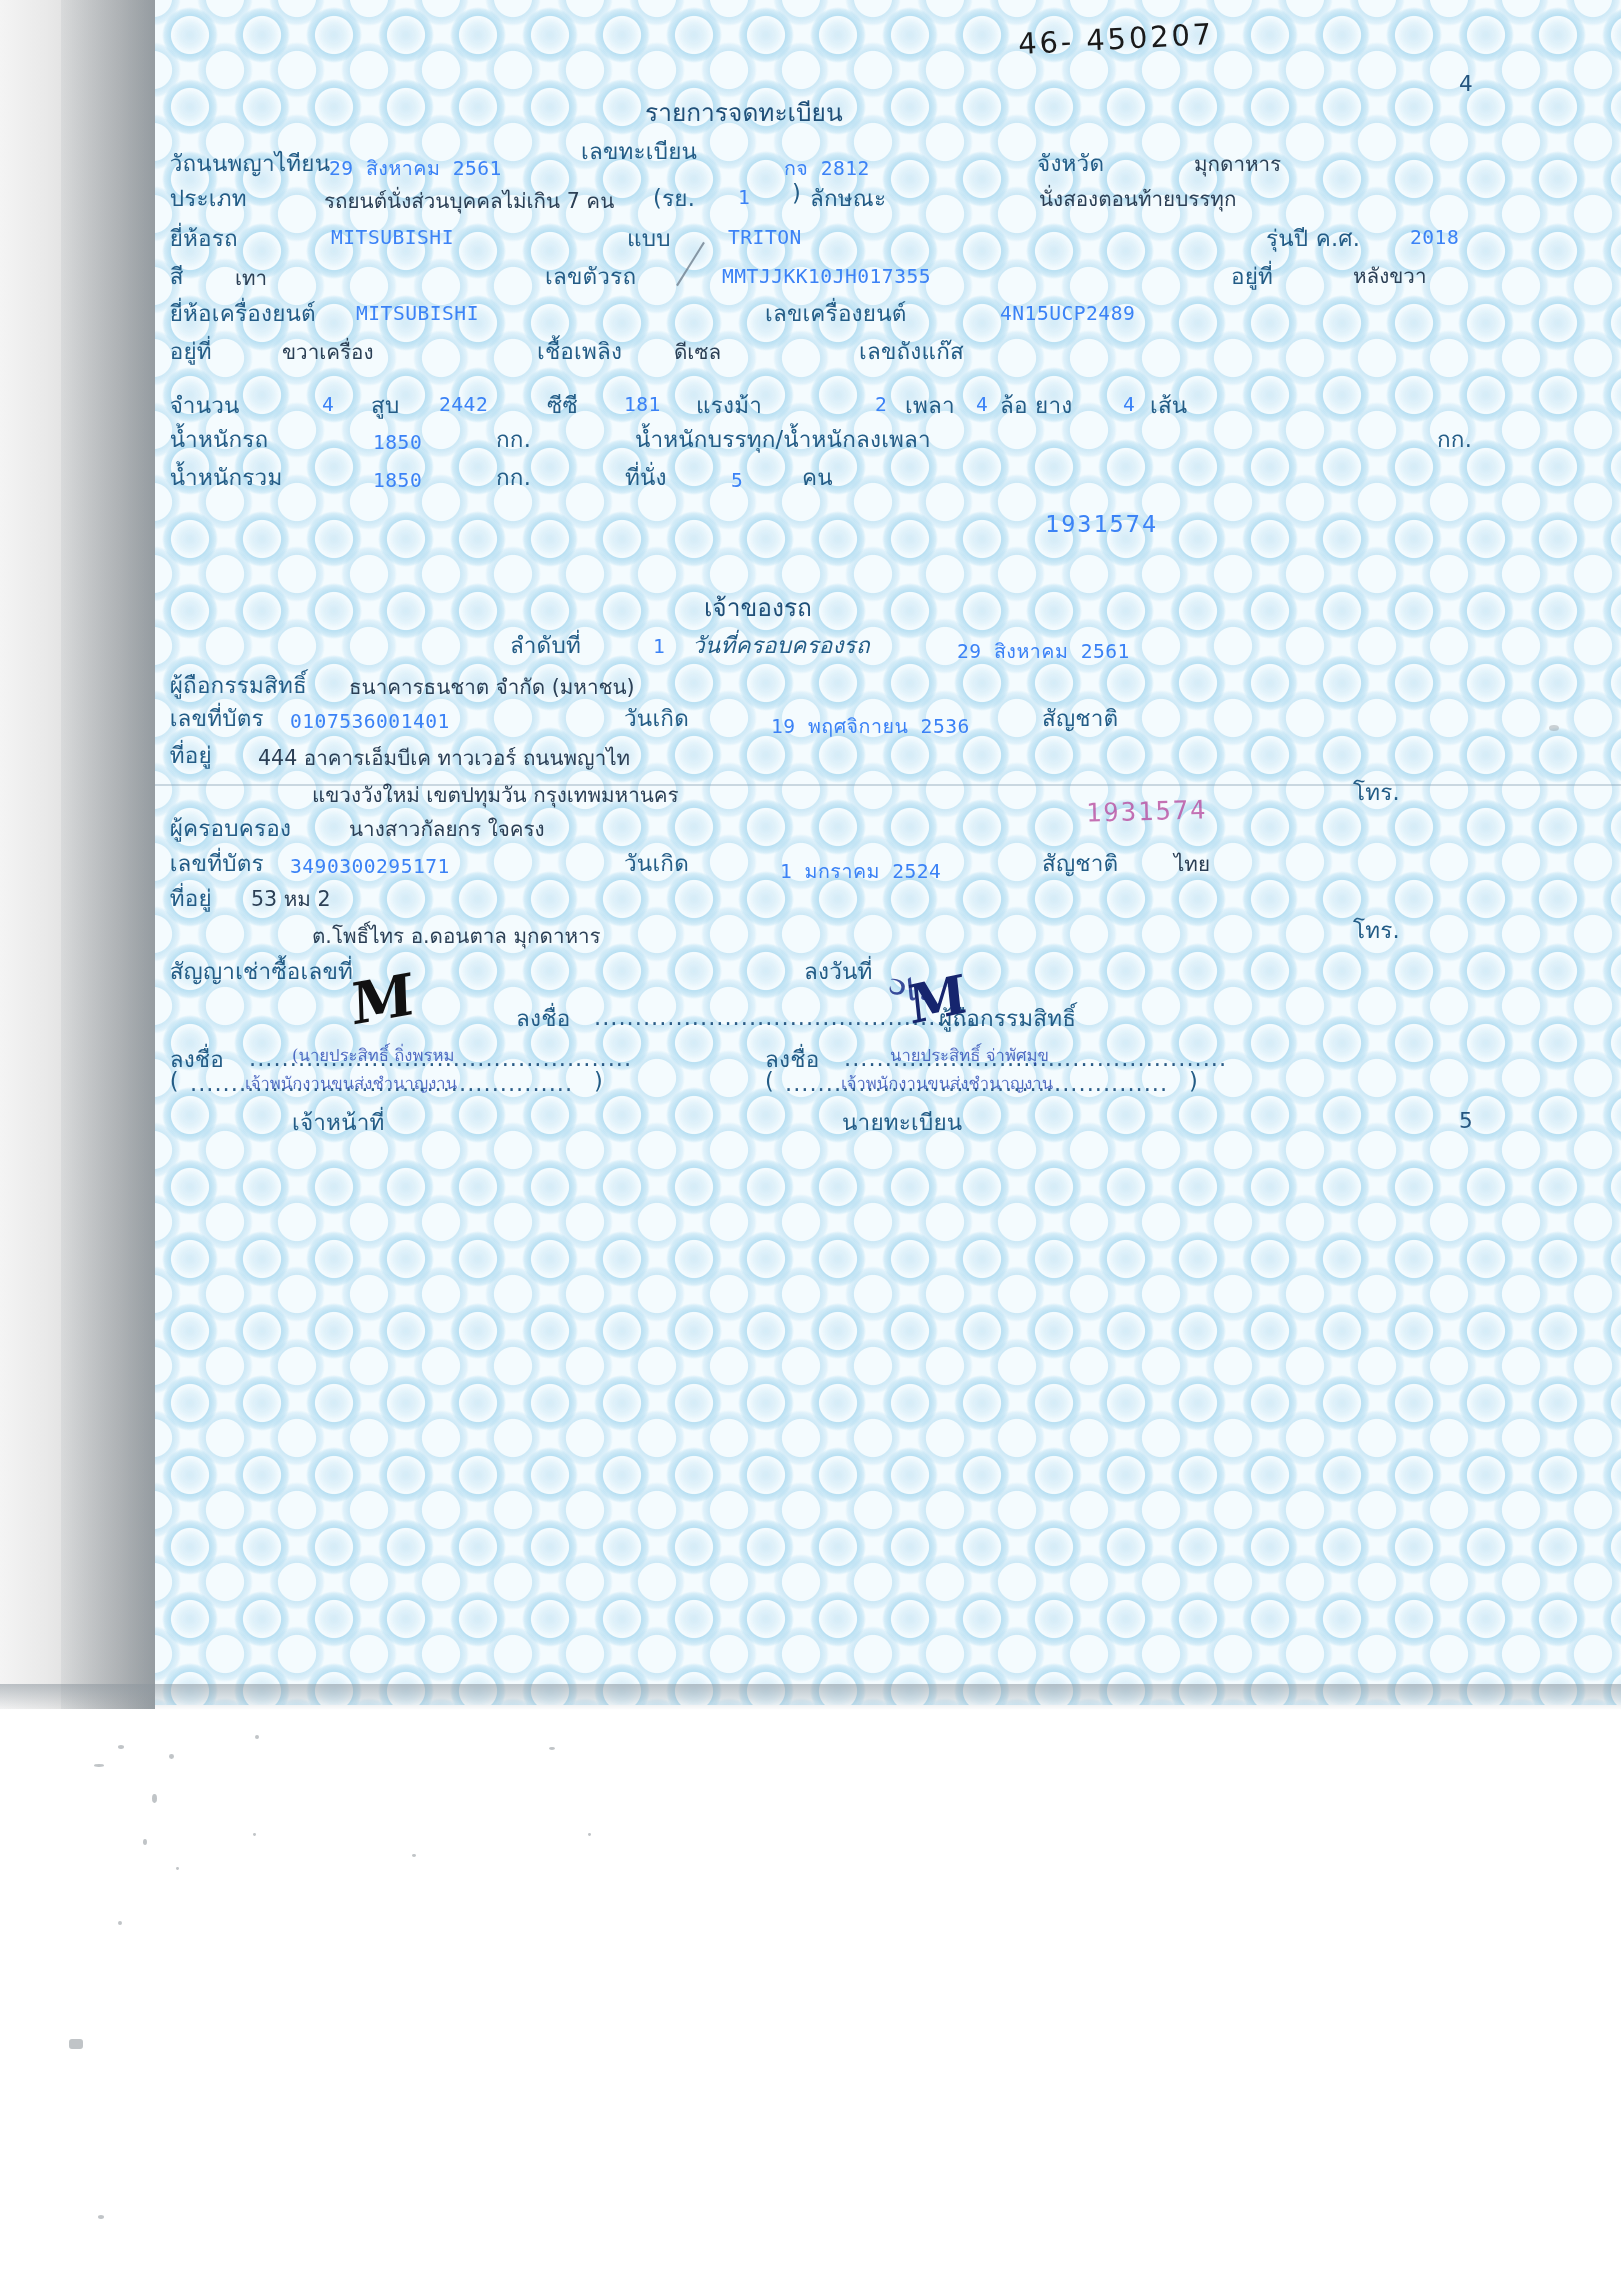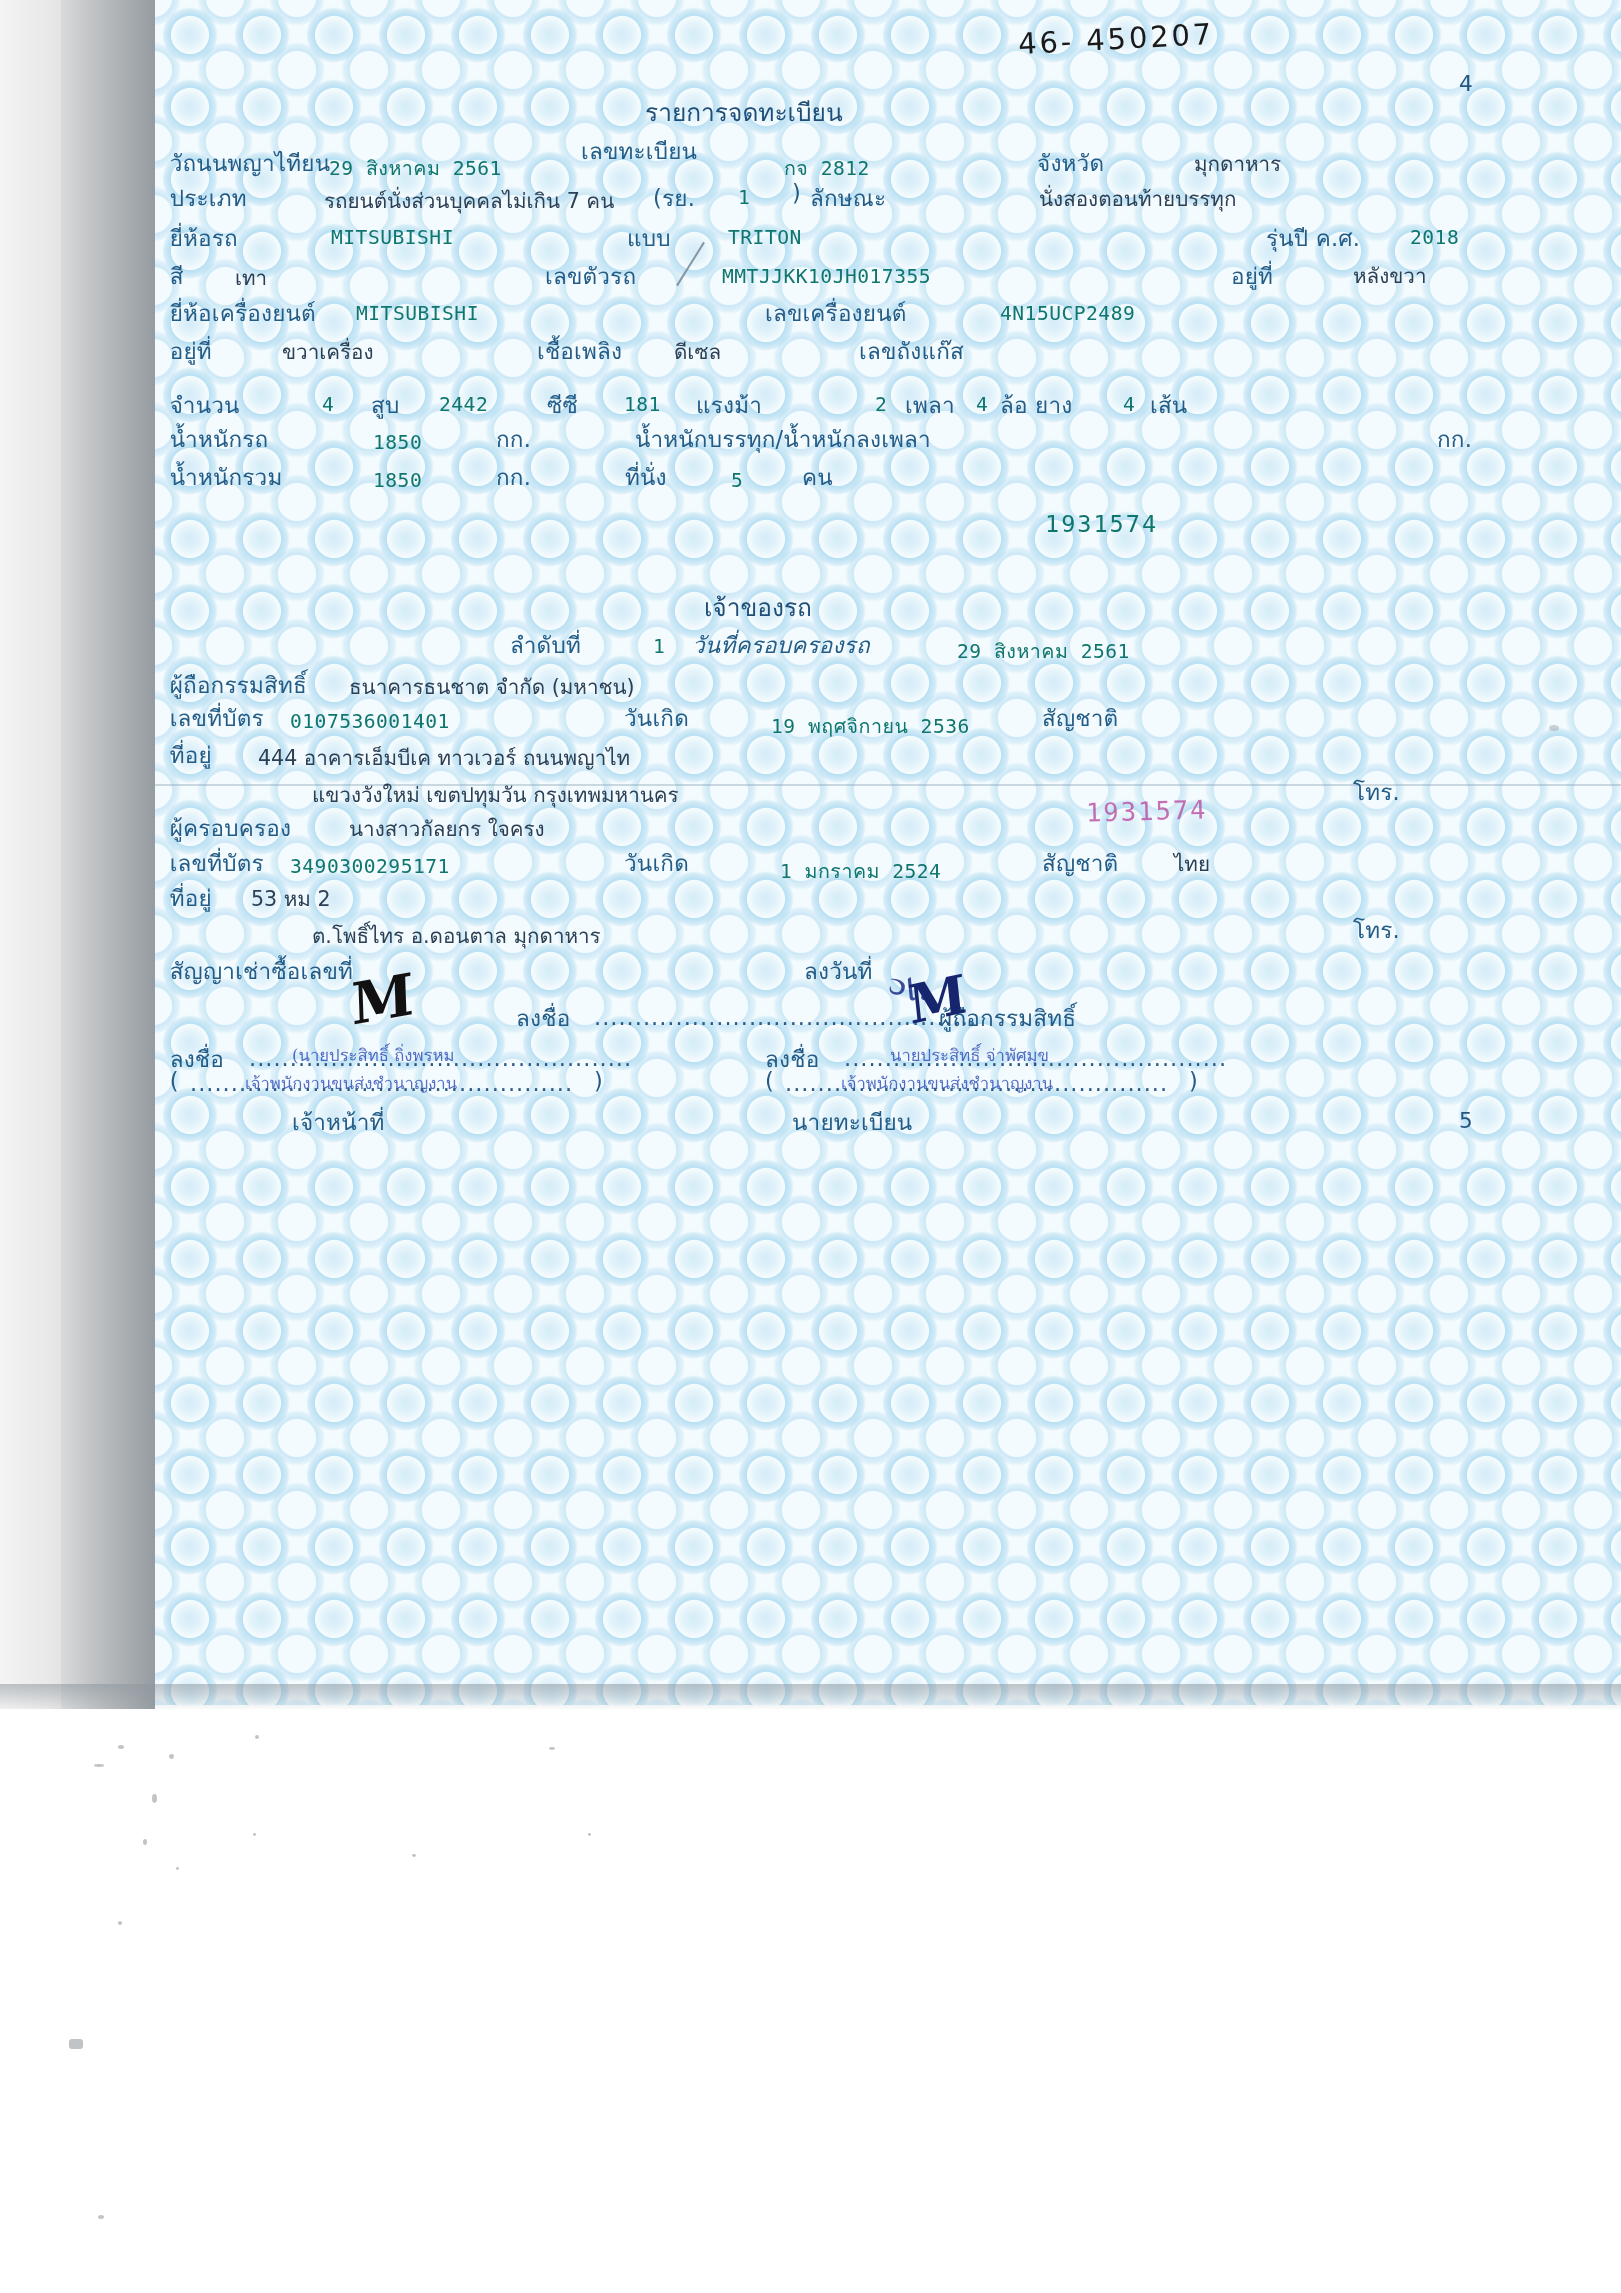--- a/index.html
+++ b/index.html
@@ -105,21 +105,21 @@
     color: #235c86;
     letter-spacing: 0.2px;
   }
   .hd {            
     font-size: 24.5px;
     color: #1f4f78;
   }
   .fill {          
     font-family: "DejaVu Sans Mono", monospace;
     font-size: 19.6px;
-    color: #0f766e;
+    color: #3b82f6;
     letter-spacing: 0.5px;
   }
   .fillth {        
     font-family: "DejaVu Sans", sans-serif;
     font-size: 20.6px;
     color: #2b3f55;
   }
   .dots { letter-spacing: 1px; color:#2a5b86; }
 
   
@@ -332,21 +332,21 @@
       <div class="t th" style="left:439px; top:1068px;">)</div>
       <div class="t th" style="left:137px; top:1104px;">เจ้าหน้าที่</div>
 
       <div class="sig-mark2" style="left:753px; top:968px;">M</div>
       <div class="sig-blue" style="left:735px; top:1042px;">นายประสิทธิ์ จ่าพัศมุข</div>
       <div class="sig-blue" style="left:686px; top:1070px;">เจ้าพนักงานขนส่งชำนาญงาน</div>
 
       <div class="t th" style="left:610px; top:1068px;">(</div>
       <div class="t th dots" style="left:630px; top:1070px;">...............................................</div>
       <div class="t th" style="left:1034px; top:1068px;">)</div>
-      <div class="t th" style="left:637px; top:1104px;text-align:center;">นายทะเบียน</div>
+      <div class="t th" style="left:687px; top:1104px;text-align:center;">นายทะเบียน</div>
 
       <div class="t pg" style="left:1304px; top:1108px;">5</div>
 
     </div>
   </div>
 
   <div class="scan-edge"></div>
   <div class="scan-edge2"></div>
   <div class="below-page"></div>
   <div class="scan-shadow-bottom"></div>

